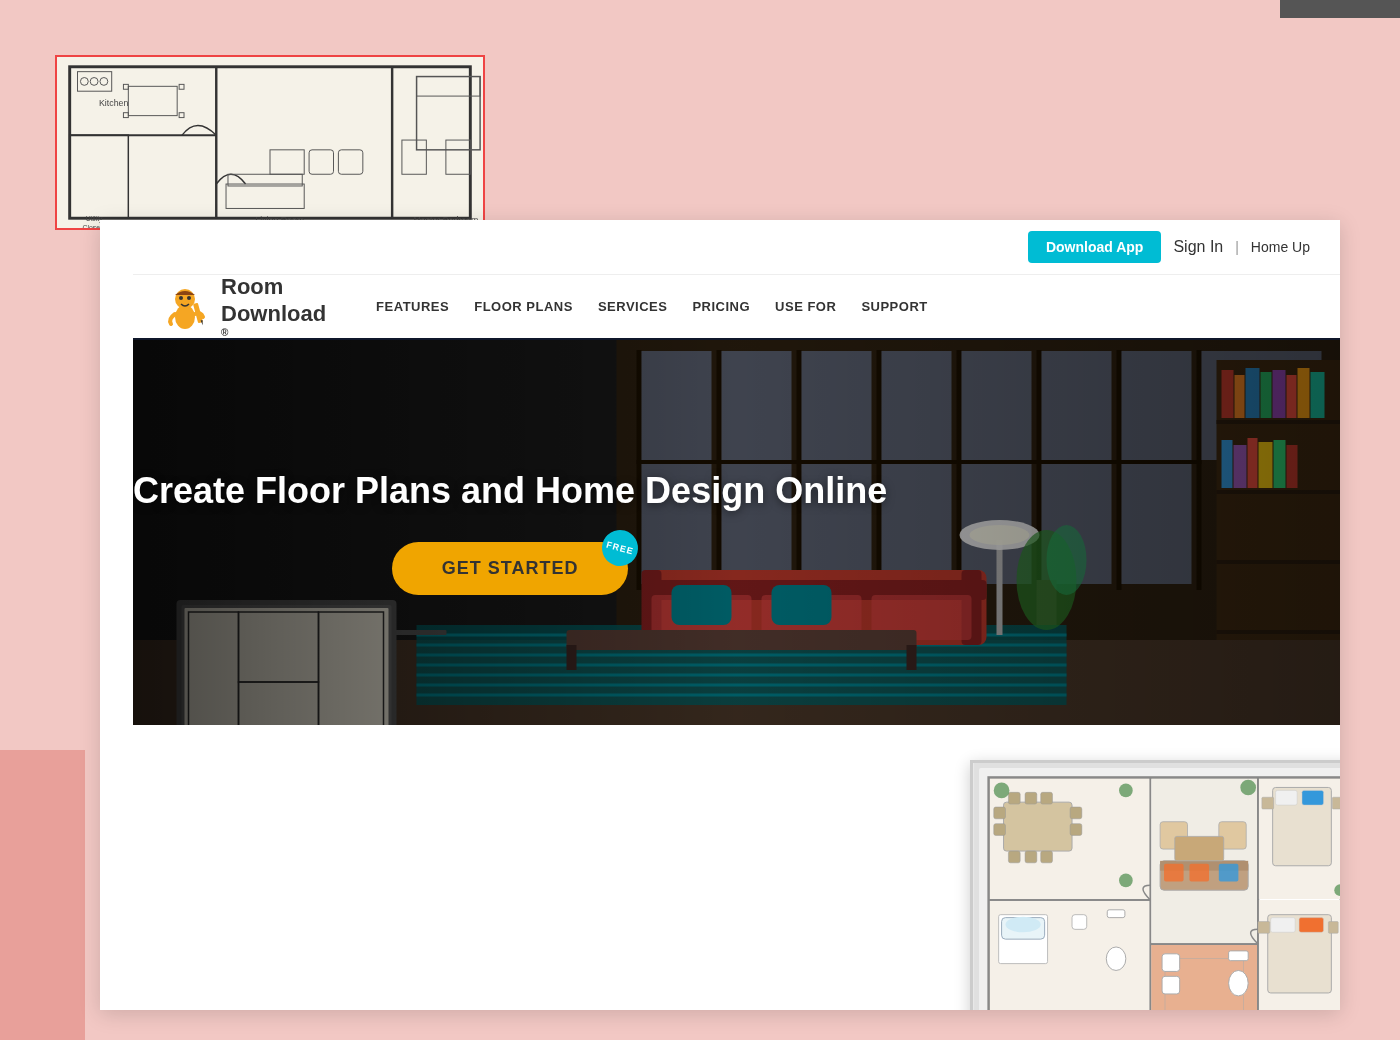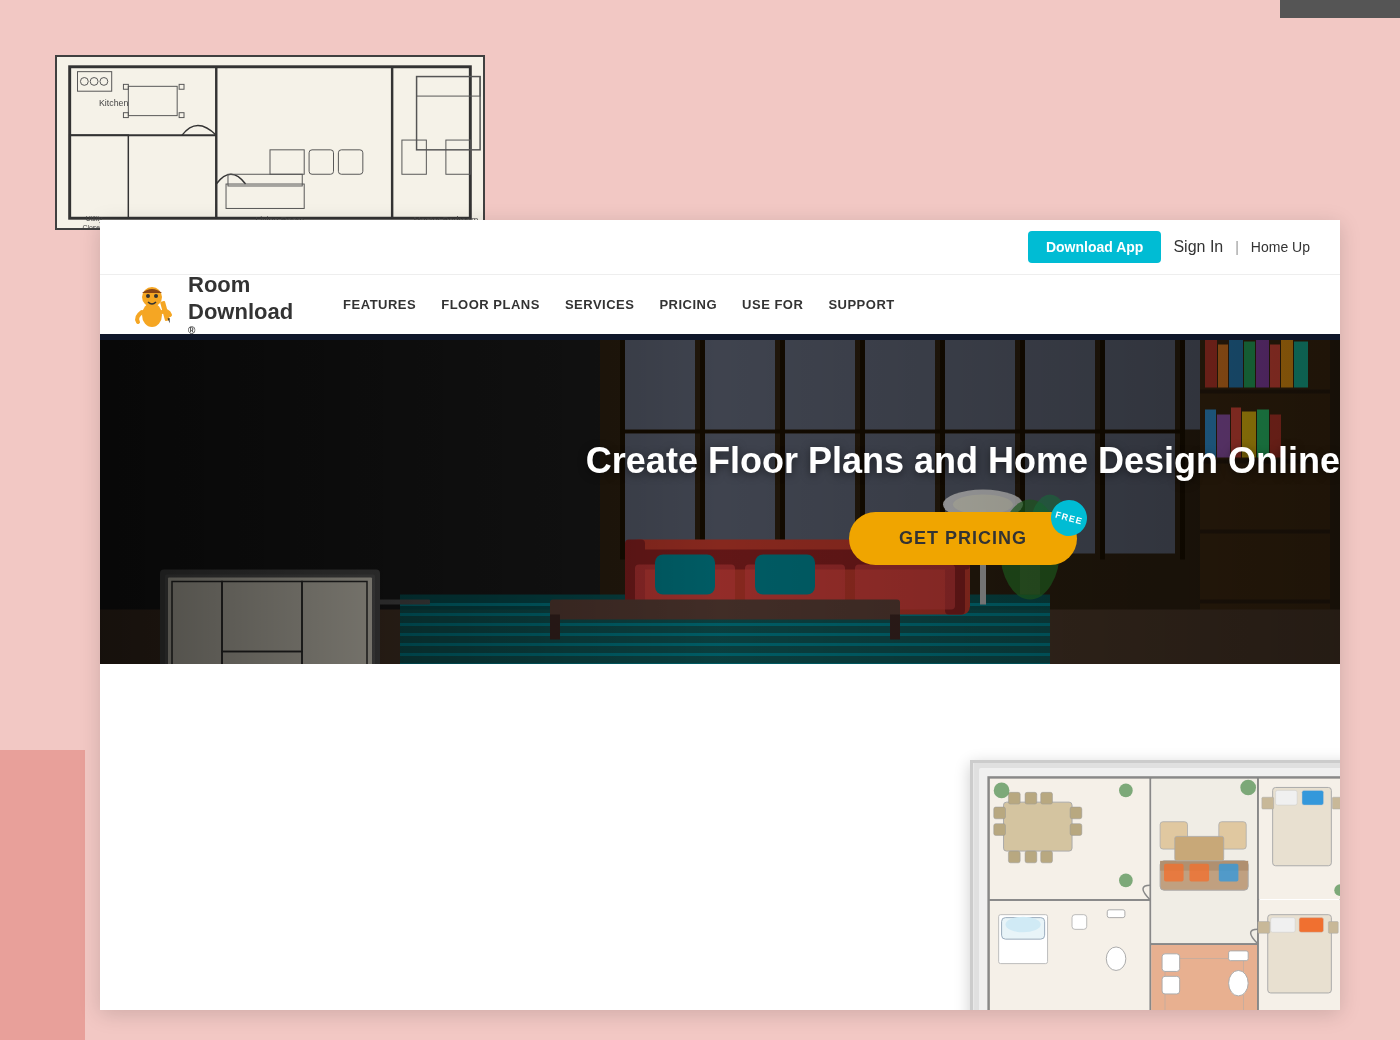--- a/index.html
+++ b/index.html
@@ -24,21 +24,21 @@
     }
 
     
     .floorplan-topleft {
       position: absolute;
       top: 55px;
       left: 55px;
       width: 430px;
       height: 175px;
       background: #f5f2e8;
-      border: 2px solid #404040;
+      border: 2px solid #ef4444;
       z-index: 5;
       overflow: hidden;
     }
 
     
     .fp-svg {
       width: 100%;
       height: 100%;
     }
 
@@ -57,20 +57,21 @@
     .website-container {
       position: absolute;
       top: 220px;
       left: 100px;
       right: 60px;
       bottom: 30px;
       background: #fff;
       z-index: 6;
       box-shadow: 0 4px 20px rgba(0,0,0,0.15);
       overflow: hidden;
+      padding-left: 33px;
     }
 
     
     .top-bar {
       background: #fff;
       height: 55px;
       display: flex;
       align-items: center;
       justify-content: flex-end;
       padding: 0 30px;
@@ -113,21 +114,21 @@
       cursor: pointer;
     }
 
     
     .nav-bar {
       background: #fff;
       height: 65px;
       display: flex;
       align-items: center;
       padding: 0 30px;
-      border-bottom: 6px solid #0f172a;
+      border-bottom: 2px solid #0f172a;
       gap: 30px;
     }
 
     .logo-area {
       display: flex;
       align-items: center;
       gap: 8px;
       margin-right: 20px;
     }
 
@@ -164,25 +165,25 @@
       color: #333;
       text-transform: uppercase;
       letter-spacing: 0.5px;
       cursor: pointer;
       text-decoration: none;
     }
 
     
     .hero {
       position: relative;
-      height: 324px;
+      height: 385px;
       background: #2a2a2a;
       overflow: hidden;
       display: flex;
-      align-items: flex-end;
+      align-items: flex-start;
       justify-content: center;
       flex-direction: column;
     }
 
     .hero-bg {
       position: absolute;
       inset: 0;
       background: linear-gradient(to right, rgba(0,0,0,0.7) 0%, rgba(0,0,0,0.3) 50%, rgba(0,0,0,0.5) 100%);
       z-index: 1;
     }
@@ -492,21 +493,21 @@
       <rect x="202" y="272" width="65" height="115" fill="none" stroke="#333" stroke-width="1.5" transform="skewX(-5deg)"></rect>
 
       <rect x="60" y="390" width="230" height="30" rx="3" fill="#444" transform="skewX(-3deg)"></rect>
     </svg>
 
     <div class="hero-bg"></div>
 
     <div class="hero-content">
       <h1 class="hero-title">Create Floor Plans and Home Design Online</h1>
       <button class="get-started-btn">
-        <span>GET PRICING</span>
+        <span>GET STARTED</span>
         <span class="free-badge">FREE</span>
       </button>
     </div>
   </div>
 
   <div class="floorplan-card">
     <svg class="floorplan-card-inner" viewBox="0 0 390 280" xmlns="http://www.w3.org/2000/svg">
       <rect width="390" height="280" fill="#e0e0e0"></rect>
 
       <rect x="5" y="5" width="380" height="270" fill="#f0f0f0" rx="2"></rect>

